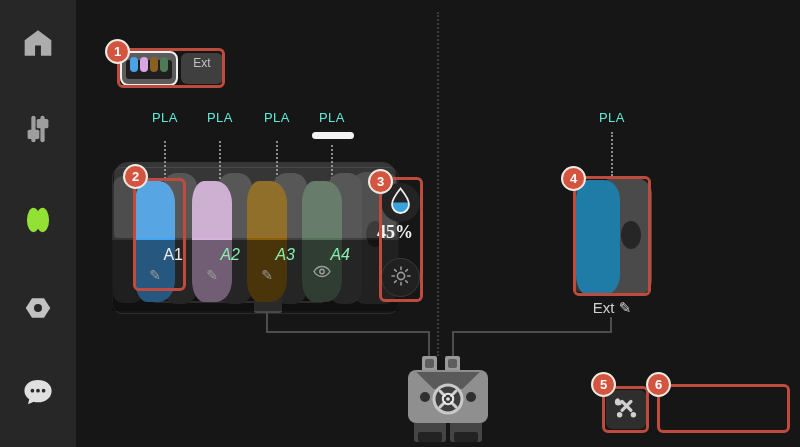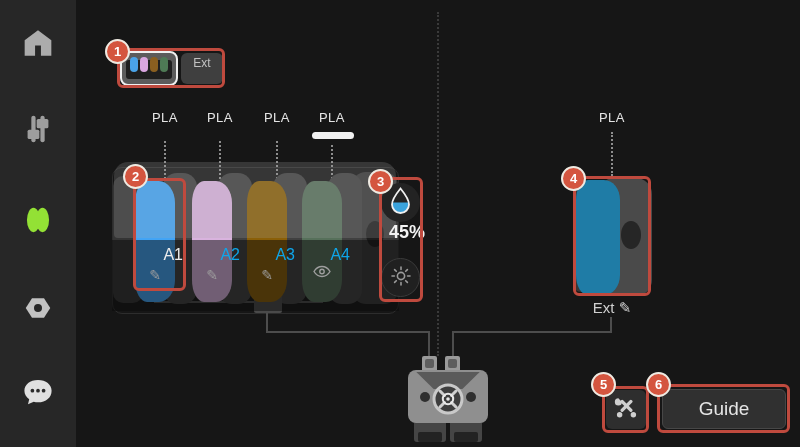--- a/index.html
+++ b/index.html
@@ -18,44 +18,44 @@
     display:flex; align-items:center; justify-content:center; z-index:41; }
   
   .tab-ams { position:absolute; left:120px; top:51px; width:58px; height:35px; background:#5c5c5c;
     border:2px solid #f0f0f0; border-radius:8px; display:flex; align-items:flex-end; justify-content:center; z-index:10; cursor:pointer;}
   .tab-ams-strip { width:46px; height:19px; background:#1f1f1f; border-radius:3px; margin-bottom:5px;
     display:flex; align-items:flex-start; justify-content:center; gap:2px; padding-top:0; }
   .tab-dot { width:8px; height:15px; border-radius:4px; margin-top:-3px; }
   .tab-ext { position:absolute; left:181px; top:53px; width:42px; height:31px; background:#3f3f3f;
     border-radius:6px; color:#c2c2c2; font-size:12px; text-align:center; padding-top:3px; z-index:9; cursor:pointer; }
   
-  .pla { position:absolute; width:56px; text-align:center; font-size:13px; color:#e5e5e5; letter-spacing:.5px; z-index:8; }
+  .pla { position:absolute; width:56px; text-align:center; font-size:13px; color:#5eead4; letter-spacing:.5px; z-index:8; }
   .pla-under { position:absolute; height:7px; background:#f2f2f2; border-radius:4px; z-index:8; }
   .dropline { position:absolute; width:0; border-left:2px dotted #8d8d8d; z-index:2; }
   .centerline { position:absolute; left:437px; top:12px; height:344px; width:0; border-left:2px dotted #3a3a3a; z-index:1; }
   
   .ams-outline { position:absolute; left:112px; top:167px; width:287px; height:147px; border:1px solid #2d2d2d; border-radius:10px; z-index:2;}
   .ams-capL { position:absolute; left:113px; top:176px; width:30px; height:127px; background:#343434; border-radius:10px; z-index:3; }
   .ams-capR { position:absolute; left:352px; top:172px; width:46px; height:132px; background:#383838; border-radius:14px; z-index:3; }
   .ams-hole { position:absolute; left:366px; top:221px; width:18px; height:26px; background:#1d1d1d; border-radius:50%; z-index:4; }
   .flange { position:absolute; top:173px; width:34px; height:131px; background:#404040; border-radius:14px; z-index:3; }
   .band { position:absolute; top:181px; width:40px; height:121px; border-radius:12px 16px 16px 12px / 22px; z-index:4; cursor:pointer; }
   .ams-lid { position:absolute; left:114px; top:162px; width:282px; height:76px; background:rgba(170,170,170,0.22);
     border-radius:14px 14px 4px 4px; z-index:5; }
   .ams-front { position:absolute; left:112px; top:240px; width:287px; height:71px; background:rgba(10,10,10,0.5); z-index:6; }
   .slot-label { position:absolute; width:56px; text-align:right; font-size:16px; z-index:7; }
-  .slot-label.dim { color:#0ea5e9; } .slot-label.lit { color:#ececec; }
+  .slot-label.dim { color:#86efac;font-style:italic; } .slot-label.lit { color:#ececec; }
   .slot-icon { position:absolute; width:56px; text-align:center; font-size:14px; color:#9e9e9e; z-index:7; cursor:pointer; }
   
   .tube { position:absolute; background:#4d4d4d; z-index:2; }
   .hub { position:absolute; left:254px; top:295px; width:28px; height:18px; background:#4a4a4a; border-radius:2px; z-index:3; }
   
   .hum-circle { position:absolute; left:381px; top:183px; width:39px; height:39px; background:#232323; border-radius:50%;
     display:flex; align-items:center; justify-content:center; z-index:7; }
-  .hum-value { position:absolute; left:377px; top:222px; width:48px; text-align:right; font-size:18px; font-weight:600; color:#f2f2f2; z-index:7; }
+  .hum-value { position:absolute; left:377px; top:222px; width:48px; text-align:left; font-size:18px; font-weight:600; color:#f2f2f2; z-index:7;font-family:Liberation Serif, serif; }
   .sun-circle { position:absolute; left:381px; top:258px; width:39px; height:39px; background:#202020; border:1px solid #3a3a3a;
     border-radius:50%; display:flex; align-items:center; justify-content:center; z-index:7; }
   
   .ext-flangeR { position:absolute; left:598px; top:178px; width:54px; height:118px; background:#4a4a4a; border-radius:16px; z-index:3; cursor:pointer;}
   .ext-hole { position:absolute; left:621px; top:221px; width:20px; height:28px; background:#262626; border-radius:50%; z-index:4; }
   .ext-flangeL { position:absolute; left:573px; top:184px; width:18px; height:108px; background:#383838; border-radius:8px; z-index:3; }
   .ext-band { position:absolute; left:576px; top:180px; width:44px; height:115px; border-radius:12px 16px 16px 12px / 20px; z-index:4; cursor:pointer; }
   .ext-caption { position:absolute; left:578px; top:299px; width:68px; text-align:center; font-size:15px; color:#cfcfcf; z-index:7; }
   
   .th-conn { position:absolute; top:356px; width:15px; height:16px; background:#9a9a9a; border-radius:2px; z-index:3; }
@@ -256,21 +256,20 @@
     <span>
       <svg width="25" height="25" viewBox="0 0 24 24" fill="#cfcfcf">
         <rect x="10.4" y="3" width="3.2" height="15" rx="1.4" transform="rotate(45 12 10.5)"></rect>
         <rect x="10.4" y="3" width="3.2" height="15" rx="1.4" transform="rotate(-45 12 10.5)"></rect>
         <path d="M4.2 3.2 a3.4 3.4 0 1 0 3.4 3.4 L6 5 Z"></path>
         <circle cx="18.6" cy="19" r="2.6"></circle>
         <circle cx="5.4" cy="19" r="2.6"></circle>
       </svg>
     </span>
   </div>
-  <div class="guide-btn">Guide</div>
 
   <div class="ann-rect" style="left:117px;top:48px;width:108px;height:40px"></div>
   <div class="ann-rect" style="left:133px;top:178px;width:53px;height:113px"></div>
   <div class="ann-rect" style="left:379px;top:177px;width:44px;height:125px"></div>
   <div class="ann-rect" style="left:573px;top:176px;width:78px;height:120px"></div>
   <div class="ann-rect" style="left:602px;top:386px;width:47px;height:47px"></div>
   <div class="ann-rect" style="left:657px;top:384px;width:133px;height:49px"></div>
 
   <div class="badge" style="left:105px;top:39px">1</div>
   <div class="badge" style="left:123px;top:164px">2</div>

